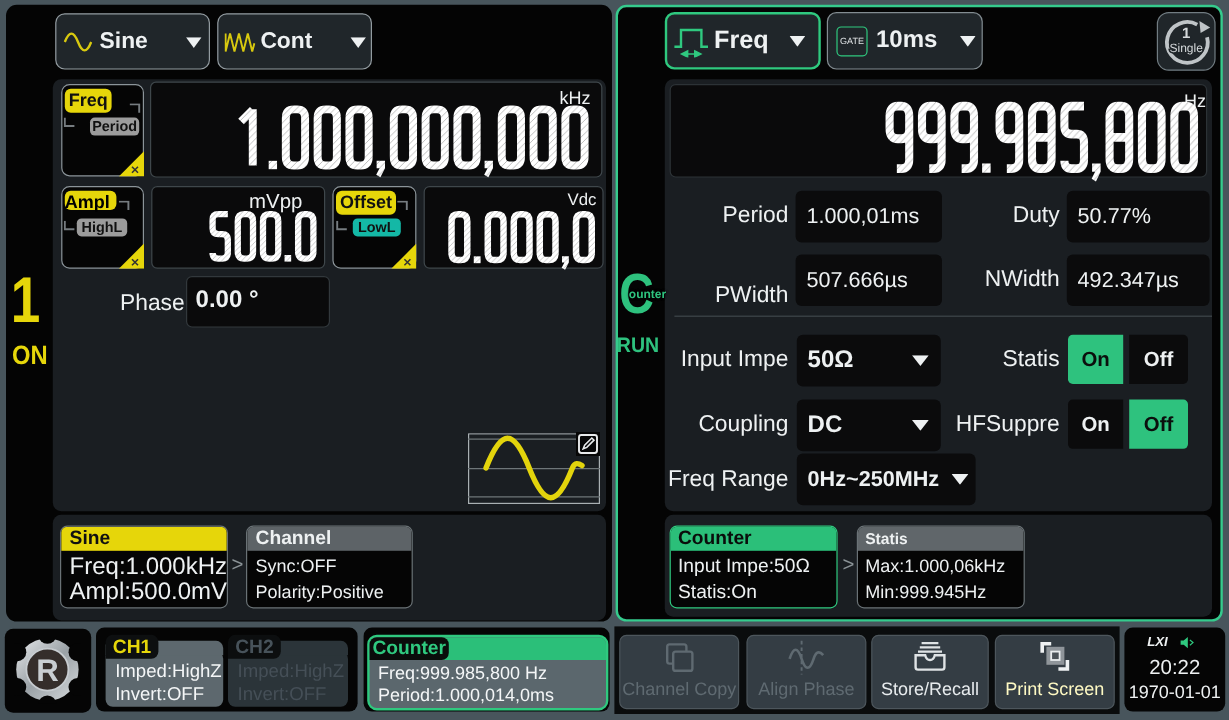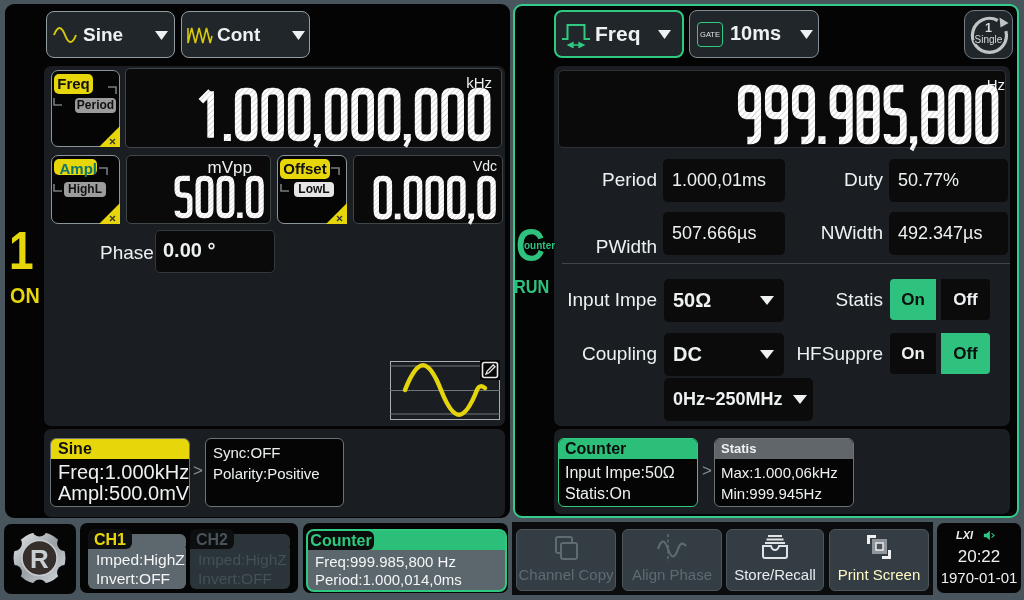--- a/index.html
+++ b/index.html
@@ -65,21 +65,21 @@
         <path d="M7.5,15 Q7.5,4.5 17,4.5 L21,4.5 Q30.5,4.5 30.5,15 L30.5,61 Q30.5,71.5 21,71.5 L17,71.5 Q7.5,71.5 7.5,61 Z" transform="translate(182.00,0)" fill="none" stroke="url(#hp)" stroke-width="9.5"></path>
         <path d="M7.5,15 Q7.5,4.5 17,4.5 L21,4.5 Q30.5,4.5 30.5,15 L30.5,61 Q30.5,71.5 21,71.5 L17,71.5 Q7.5,71.5 7.5,61 Z" transform="translate(220.00,0)" fill="none" stroke="url(#hp)" stroke-width="9.5"></path>
         <path d="M7.5,15 Q7.5,4.5 17,4.5 L21,4.5 Q30.5,4.5 30.5,15 L30.5,61 Q30.5,71.5 21,71.5 L17,71.5 Q7.5,71.5 7.5,61 Z" transform="translate(258.00,0)" fill="none" stroke="url(#hp)" stroke-width="9.5"></path>
         <path d="M2,66 h10 v9 l-5.5,10.5 l-5,-3 l4,-7.5 h-3.5 Z" transform="translate(296.00,0)" fill="url(#hp)"></path>
         <path d="M7.5,15 Q7.5,4.5 17,4.5 L21,4.5 Q30.5,4.5 30.5,15 L30.5,61 Q30.5,71.5 21,71.5 L17,71.5 Q7.5,71.5 7.5,61 Z" transform="translate(311.00,0)" fill="none" stroke="url(#hp)" stroke-width="9.5"></path>
         <path d="M7.5,15 Q7.5,4.5 17,4.5 L21,4.5 Q30.5,4.5 30.5,15 L30.5,61 Q30.5,71.5 21,71.5 L17,71.5 Q7.5,71.5 7.5,61 Z" transform="translate(349.00,0)" fill="none" stroke="url(#hp)" stroke-width="9.5"></path>
         <path d="M7.5,15 Q7.5,4.5 17,4.5 L21,4.5 Q30.5,4.5 30.5,15 L30.5,61 Q30.5,71.5 21,71.5 L17,71.5 Q7.5,71.5 7.5,61 Z" transform="translate(387.00,0)" fill="none" stroke="url(#hp)" stroke-width="9.5"></path>
       </g>
     </svg>
 <div class="abs" style="left:51px;top:155px;width:69px;height:69px;background:#050505;border:1px solid #8b9499;border-radius:7px"></div>
-<div class="abs b" style="left:54px;top:159px;width:43px;height:16px;background:#e6d60a;border-radius:5px;color:#0f766e;font-size:15px;text-align:right;line-height:20px">Ampl</div>
+<div class="abs b" style="left:54px;top:159px;width:43px;height:16px;background:#e6d60a;border-radius:5px;color:#000000;font-size:15px;text-align:left;line-height:20px">Ampl</div>
 <svg class="abs" style="left:99px;top:167px" width="10" height="9">
       <path d="M0,1 h8 v7" fill="none" stroke="#767c80" stroke-width="1.6"></path>
     </svg>
 <svg class="abs" style="left:53px;top:184px" width="10" height="9">
       <path d="M1,0 v7 h8" fill="none" stroke="#767c80" stroke-width="1.6"></path>
     </svg>
 <div class="abs b" style="left:64px;top:182px;width:42px;height:15px;background:#9c9c9c;border-radius:4px;color:#111;font-size:12px;text-align:center;line-height:15px">HighL</div>
 <svg class="abs" style="left:99px;top:203px" width="21" height="21">
       <path d="M21,0 L21,21 L0,21 Z" fill="#e6d60a"></path>
       <path d="M11,13 l5,5 M16,13 l-5,5" stroke="#333" stroke-width="1.3"></path>
@@ -96,21 +96,21 @@
       </g>
     </svg>
 <div class="abs" style="left:277px;top:155px;width:70px;height:69px;background:#050505;border:1px solid #8b9499;border-radius:7px"></div>
 <div class="abs b" style="left:280px;top:159px;width:50px;height:20px;background:#e6d60a;border-radius:5px;color:#111;font-size:15px;text-align:center;line-height:20px">Offset</div>
 <svg class="abs" style="left:331px;top:167px" width="10" height="9">
       <path d="M0,1 h8 v7" fill="none" stroke="#767c80" stroke-width="1.6"></path>
     </svg>
 <svg class="abs" style="left:280px;top:184px" width="10" height="9">
       <path d="M1,0 v7 h8" fill="none" stroke="#767c80" stroke-width="1.6"></path>
     </svg>
-<div class="abs b" style="left:294px;top:182px;width:40px;height:15px;background:#e5e5e5;border-radius:4px;color:#111;font-size:12px;text-align:center;line-height:15px">LowL</div>
+<div class="abs b" style="left:294px;top:182px;width:40px;height:15px;background:#14b8a6;border-radius:4px;color:#111;font-size:12px;text-align:center;line-height:15px">LowL</div>
 <svg class="abs" style="left:326px;top:203px" width="21" height="21">
       <path d="M21,0 L21,21 L0,21 Z" fill="#e6d60a"></path>
       <path d="M11,13 l5,5 M16,13 l-5,5" stroke="#333" stroke-width="1.3"></path>
     </svg>
 <div class="abs" style="left:353px;top:155px;width:150px;height:69px;background:#0a0a0b;border:1px solid #3f474b;border-radius:5px"></div>
 <div class="abs w" style="left:397px;top:158px;width:100px;font-size:14px;text-align:right">Vdc</div>
 <svg style="position:absolute;left:371.6px;top:176.0px;overflow:visible" width="133" height="57" viewBox="0 0 133 57">
       <g transform="scale(0.57,0.57)">
         <path d="M7.5,15 Q7.5,4.5 17,4.5 L21,4.5 Q30.5,4.5 30.5,15 L30.5,61 Q30.5,71.5 21,71.5 L17,71.5 Q7.5,71.5 7.5,61 Z" transform="translate(0.00,0)" fill="none" stroke="url(#hp)" stroke-width="9.5"></path>
         <path d="M2,66 h10 v10 h-10 Z" transform="translate(38.00,0)" fill="url(#hp)"></path>
@@ -135,20 +135,21 @@
 <svg class="abs" style="left:481px;top:361px" width="18" height="18" viewBox="0 0 18 18">
 <rect x="1.5" y="1.5" width="15" height="15" rx="2" fill="none" stroke="#e8eaeb" stroke-width="1.6"></rect>
 <path d="M5,13 l1.2,-3 l6,-6 l1.8,1.8 l-6,6 Z" fill="none" stroke="#e8eaeb" stroke-width="1.3"></path>
 </svg>
 <div class="abs" style="left:50px;top:438px;width:140px;height:69px;background:#050505;border:1px solid #6a7276;border-radius:6px;overflow:hidden">
 <div class="b" style="background:#e6d60a;color:#111;font-size:16px;height:20px;line-height:20px;padding-left:7px">Sine</div>
 <div class="w" style="font-size:20px;padding:3px 12px 0 7px;line-height:21px">Freq:1.000kHz<br>Ampl:500.0mVpp</div>
 </div>
 <div class="abs" style="left:193px;top:461px;color:#8a9296;font-size:17px">&gt;</div>
 <div class="abs" style="left:205px;top:438px;width:139px;height:69px;background:#050505;border:1px solid #6a7276;border-radius:6px;overflow:hidden">
+<div class="b w" style="background:#5d6367;font-size:16px;height:20px;line-height:20px;padding-left:7px">Channel</div>
 <div class="w" style="font-size:15px;padding:3px 0 0 7px;line-height:21px">Sync:OFF<br>Polarity:Positive</div>
 </div>
 <div class="abs b" style="left:9px;top:219px;font-size:54px;color:#e6d60a;transform:scaleX(0.82);transform-origin:0 0">1</div>
 <div class="abs b" style="left:10px;top:283px;font-size:22px;color:#e6d60a;transform:scaleX(0.9);transform-origin:0 0">ON</div>
 <div class="abs" style="left:513px;top:4px;width:506px;height:514px;background:#040404;border:2px solid #35cb8d;border-radius:9px"></div>
 <div class="abs" style="left:554px;top:66px;width:456px;height:360px;background:#1a1e22;border-radius:7px"></div>
 <div class="abs" style="left:554px;top:429px;width:456px;height:85px;background:#1a1e22;border-radius:7px"></div>
 <div class="abs" style="left:554px;top:10px;width:130px;height:48px;background:#20262a;border:2px solid #2fc97f;border-radius:8px"></div>
 <svg class="abs" style="left:561px;top:21px" width="32" height="27" viewBox="0 0 32 27">
 <path d="M1,18 H6.5 V4 H23.5 V18 H29" fill="none" stroke="#2fc97f" stroke-width="2"></path>
@@ -212,20 +213,21 @@
 <div class="abs b w" style="left:941px;top:279px;width:49px;height:41px;background:#0b0b0c;border-radius:0 4px 4px 0;font-size:17px;text-align:center;line-height:41px">Off</div>
 <div class="abs w" style="left:437px;top:343px;width:220px;font-size:19px;text-align:right">Coupling</div>
 <div class="abs" style="left:664px;top:333px;width:120px;height:43px;background:#0b0b0c;border-radius:5px"></div>
     <div class="b abs w" style="left:673px;top:343px;font-size:20px">DC</div>
 <svg class="abs" style="left:760px;top:350px" width="14" height="9">
       <path d="M0,0 h14 l-7,9 Z" fill="#eef1f2"></path>
     </svg>
 <div class="abs w" style="left:663px;top:343px;width:220px;font-size:19px;text-align:right">HFSuppre</div>
 <div class="abs b w" style="left:890px;top:333px;width:46px;height:41px;background:#0b0b0c;border-radius:4px 0 0 4px;font-size:17px;text-align:center;line-height:41px">On</div>
 <div class="abs b" style="left:941px;top:333px;width:49px;height:41px;background:#2ec27e;border-radius:0 4px 4px 0;color:#0b0f0d;font-size:17px;text-align:center;line-height:41px">Off</div>
+<div class="abs w" style="left:437px;top:389px;width:220px;font-size:19px;text-align:right">Freq Range</div>
 <div class="abs" style="left:664px;top:378px;width:149px;height:43px;background:#0b0b0c;border-radius:5px"></div>
     <div class="b abs w" style="left:673px;top:389px;font-size:18px">0Hz~250MHz</div>
 <svg class="abs" style="left:793px;top:395px" width="14" height="9">
       <path d="M0,0 h14 l-7,9 Z" fill="#eef1f2"></path>
     </svg>
 <div class="abs" style="left:558px;top:438px;width:140px;height:69px;background:#050505;border:1.5px solid #2fc97f;border-radius:6px;overflow:hidden">
 <div class="b" style="background:#2bbf79;color:#0a0d0b;font-size:16px;height:20px;line-height:20px;padding-left:6px">Counter</div>
 <div class="w" style="font-size:16px;padding:3px 0 0 6px;line-height:21px">Input Impe:50Ω<br>Statis:On</div>
 </div>
 <div class="abs" style="left:702px;top:461px;color:#8a9296;font-size:17px">&gt;</div>

